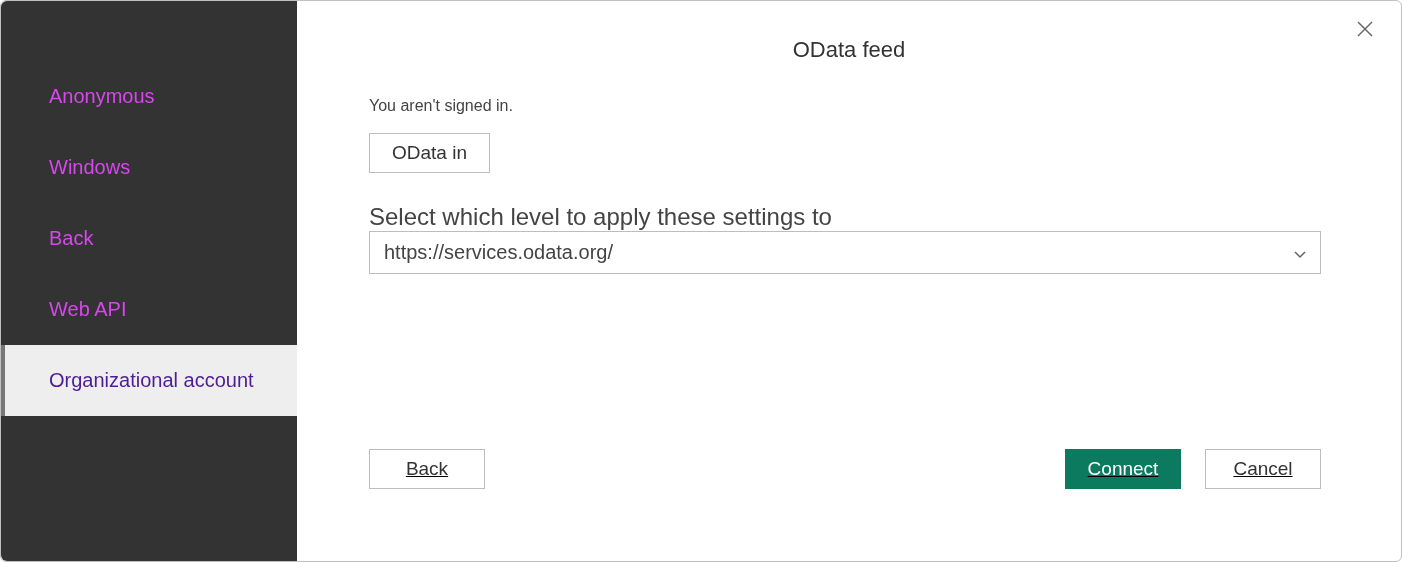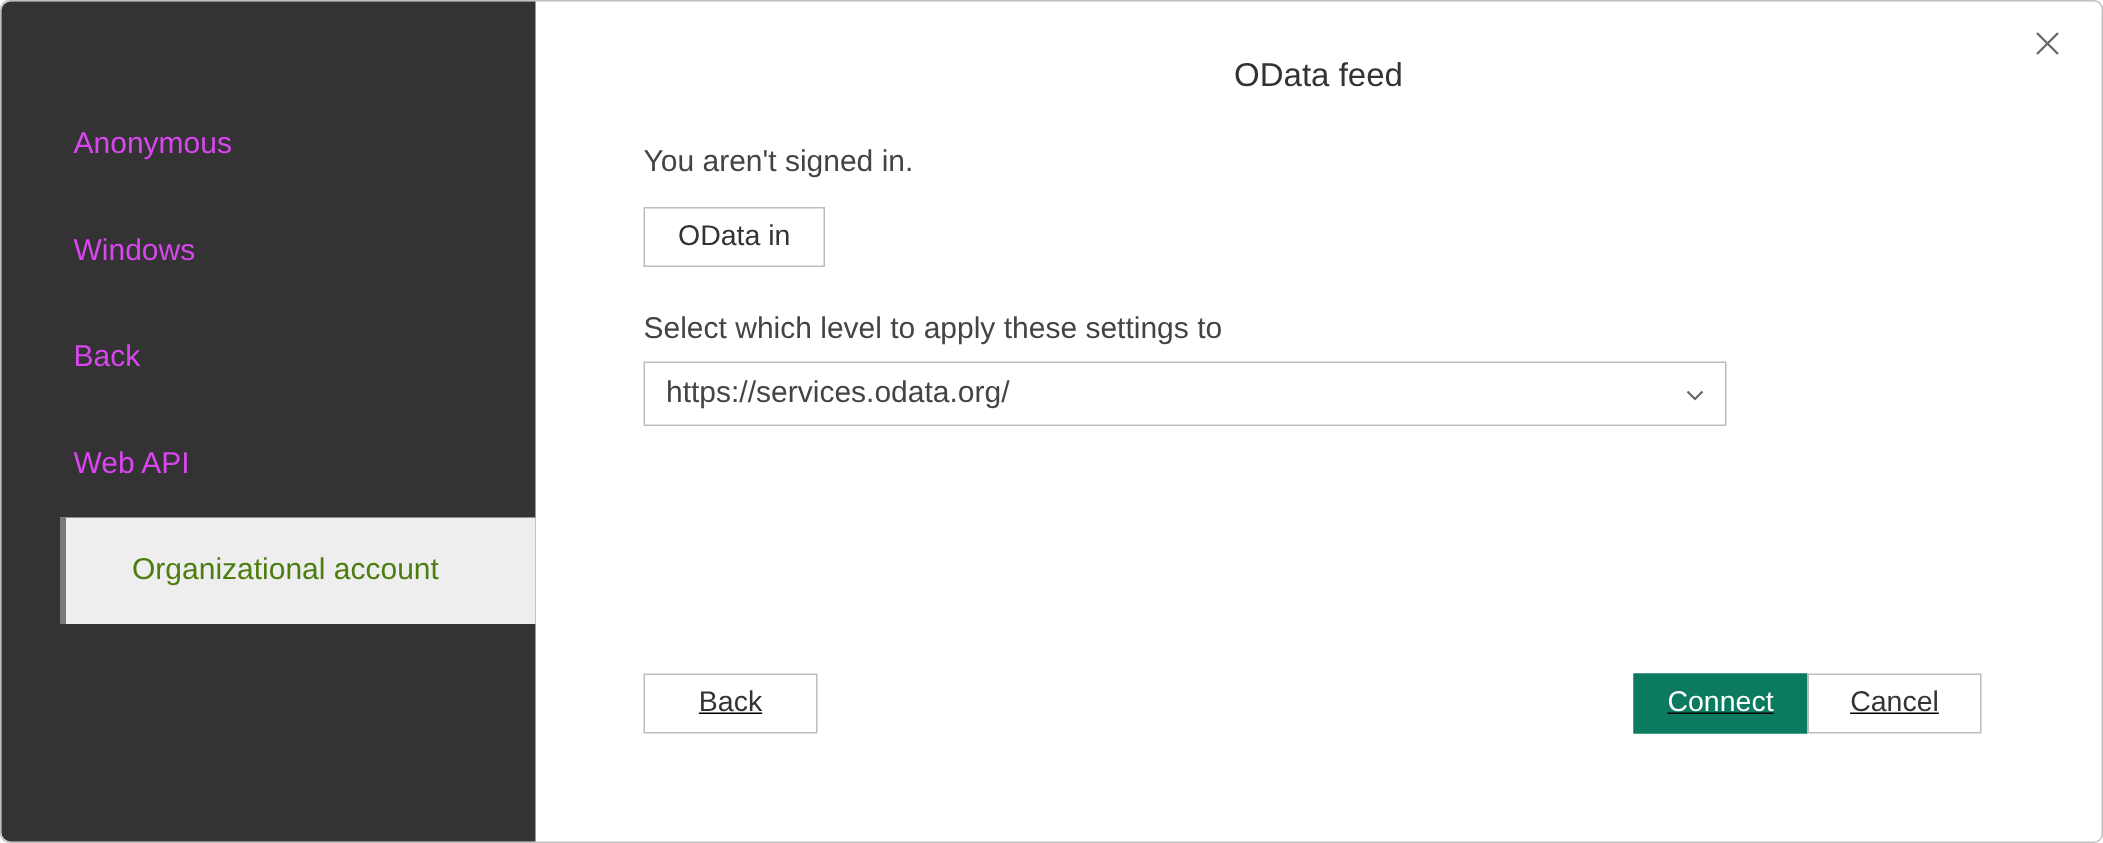--- a/index.html
+++ b/index.html
@@ -34,24 +34,23 @@
     }
     .sidebar-item {
       color: #d946ef;
       font-size: 20px;
       padding: 24px 0 24px 48px;
       cursor: pointer;
       font-weight: 400;
     }
     .sidebar-item.selected {
       background: #eeeeee;
-      color: #4d7c0f;
+      color: #4c1d95;
       border-left: 4px solid #777;
       padding-left: 44px;
-      margin-left: 39px;
     }
     .main {
       flex: 1;
       position: relative;
       padding: 16px;
       display: flex;
       flex-direction: column;
     }
     .dialog-title {
       text-align: center;
@@ -89,69 +88,69 @@
       flex-shrink: 0;
     }
     .url-text {
       font-size: 31px;
       color: #555;
       overflow: hidden;
       text-overflow: ellipsis;
       white-space: nowrap;
     }
     .status-text {
-      font-size: 20px;
+      font-size: 16px;
       color: #444;
       margin-bottom: 18px;
     }
     .signin-btn {
       border: 1px solid #bdbdbd;
       background: #ffffff;
       font-size: 19px;
       padding: 8px 22px;
       cursor: pointer;
       font-family: inherit;
       color: #333;
       margin-bottom: 30px;
       width: fit-content;
     }
     .level-label {
-      font-size: 20px;
-      color: #444;
-      margin-bottom: 10px;
+      font-size: 24px;
+      color: #444;
     }
     .dropdown {
       display: flex;
       align-items: center;
       justify-content: space-between;
       border: 1px solid #bdbdbd;
       padding: 9px 14px;
       font-size: 20px;
       color: #444;
       cursor: pointer;
-      width: 722px;
+      width: 952px;
       max-width: 100%;
       background: #fff;
     }
     .dropdown .chevron {
       color: #666;
     }
     .footer {
       display: flex;
       align-items: center;
       padding: 0 64px 56px 56px;
       margin-top: auto;
       text-decoration: underline;
     }
     .footer-left {
       display: flex;
     }
     .footer-right {
       margin-left: auto;
       display: flex;
+      gap: 24px;
     }
     .btn {
       font-family: inherit;
       font-size: 19px;
       padding: 8px 0;
       min-width: 116px;
       text-align: center;
       cursor: pointer;
       border: 1px solid #bdbdbd;
       background: #ffffff;

